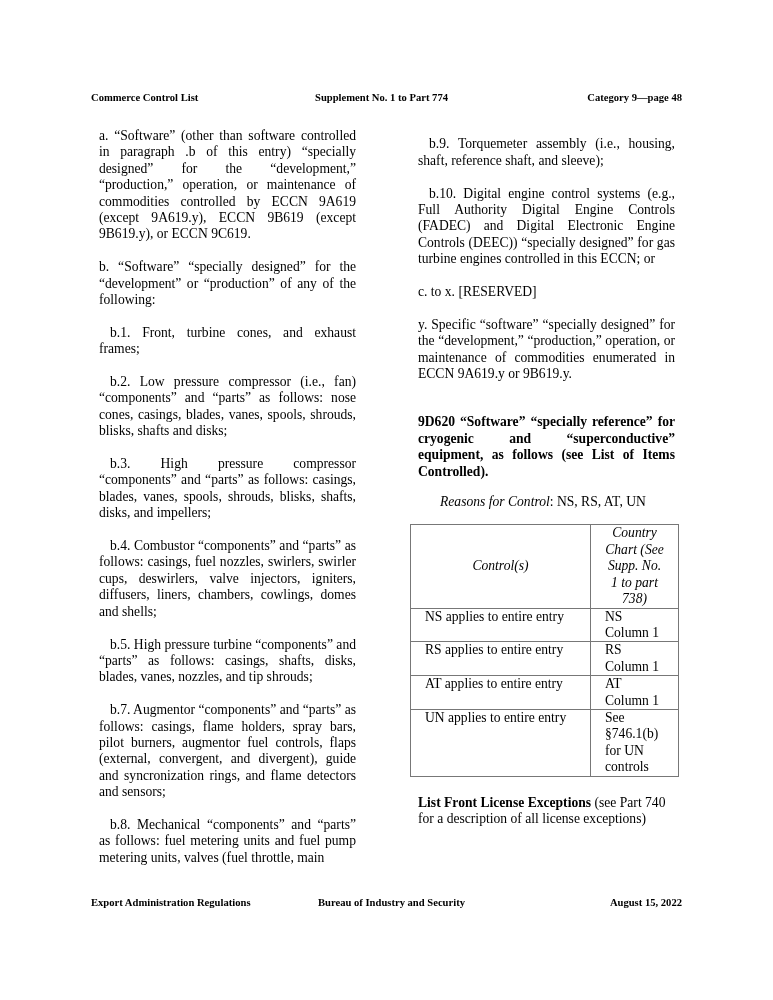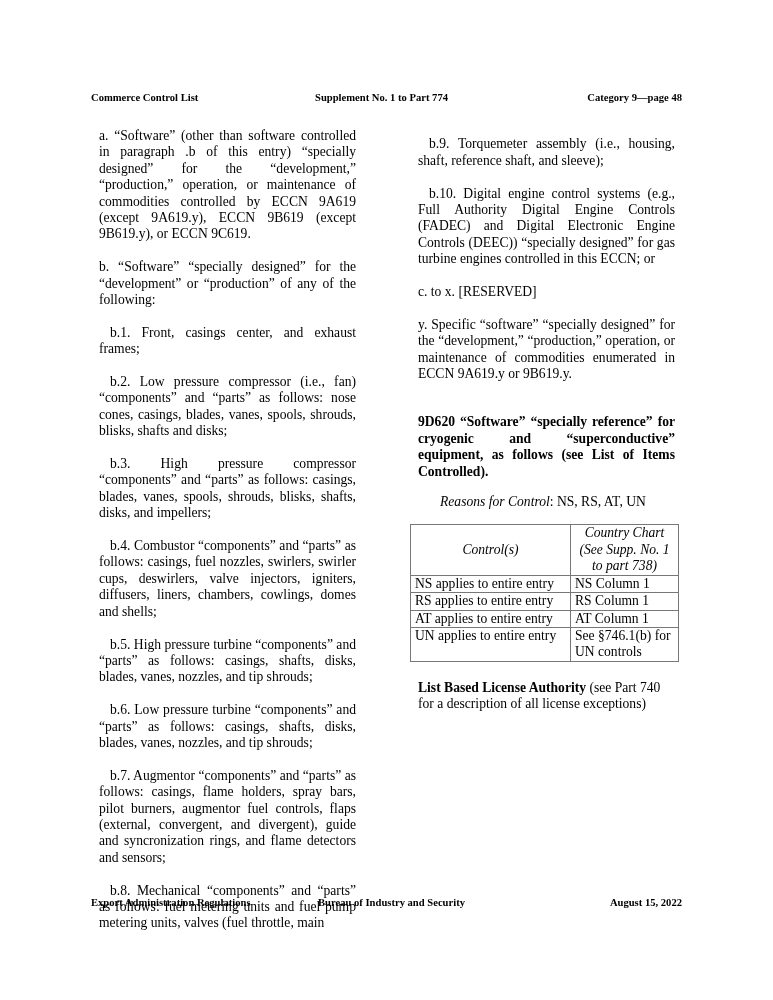--- a/index.html
+++ b/index.html
@@ -11,42 +11,41 @@
   .hdr span, .ftr span { position: absolute; top: 0; white-space: nowrap; text-align: right; }
   .col { position: absolute; top: 120px; width: 273px; font-size: 13.6px; line-height: 16.4px; }
   .col.left { left: 91px; }
   .col.right { left: 410px; }
   p { margin: 8px; text-align: justify; }
   p.gap { margin-top: 16.4px; }
   p.ind { text-indent: 11px; }
   .bold { font-weight: bold; }
   .ital { font-style: italic; }
   table.lic { border-collapse: collapse; width: 269px; margin-left: 0; font-size: 13.6px; line-height: 16.4px; }
-  table.lic td { border: 1px solid #777; padding: 0 4px; vertical-align: top; }
+  table.lic td { border: 1px solid #777; padding: 0 14px; vertical-align: top; }
   table.lic td.h1 { text-align: center; vertical-align: middle; font-style: italic; width: 151px; }
   table.lic td.h2 { text-align: center; font-style: italic; }
 </style>
 </head>
 <body>
 
 <div class="hdr">
   <span style="left:0">Commerce Control List</span>
   <span style="left:224px">Supplement No. 1 to Part 774</span>
   <span style="right:0">Category 9—page  48</span>
 </div>
 
 <div class="col left">
   <p>a.  “Software” (other than software controlled in paragraph .b of this entry) “specially designed” for the “development,” “production,” operation, or maintenance of commodities controlled by ECCN 9A619 (except 9A619.y), ECCN 9B619 (except 9B619.y), or ECCN 9C619.</p>
   <p class="gap">b.  “Software” “specially designed” for the “development” or “production” of any of the following:</p>
-  <p class="gap ind">b.1.  Front, casings center, and exhaust frames;</p>
+  <p class="gap ind">b.1.  Front, turbine cones, and exhaust frames;</p>
   <p class="gap ind">b.2.  Low pressure compressor (i.e., fan) “components” and “parts” as follows: nose cones, casings, blades, vanes, spools, shrouds, blisks, shafts and disks;</p>
   <p class="gap ind">b.3.  High pressure compressor “components” and “parts” as follows: casings, blades, vanes, spools, shrouds, blisks, shafts, disks, and impellers;</p>
   <p class="gap ind">b.4.  Combustor “components” and “parts” as follows: casings, fuel nozzles, swirlers, swirler cups, deswirlers, valve injectors, igniters, diffusers, liners, chambers, cowlings, domes and shells;</p>
   <p class="gap ind">b.5.  High pressure turbine “components” and “parts” as follows: casings, shafts, disks, blades, vanes, nozzles, and tip shrouds;</p>
-  <p class="gap ind">b.6.  Low pressure turbine “components” and “parts” as follows: casings, shafts, disks, blades, vanes, nozzles, and tip shrouds;</p>
   <p class="gap ind">b.7.  Augmentor “components” and “parts” as follows: casings, flame holders, spray bars, pilot burners, augmentor fuel controls, flaps (external, convergent, and divergent), guide and syncronization rings, and flame detectors and sensors;</p>
   <p class="gap ind">b.8.  Mechanical “components” and “parts” as follows: fuel metering units and fuel pump metering units, valves (fuel throttle, main</p>
 </div>
 
 <div class="col right">
   <p class="gap ind">b.9.  Torquemeter assembly (i.e., housing, shaft, reference shaft, and sleeve);</p>
   <p class="gap ind">b.10.  Digital engine control systems (e.g., Full Authority Digital Engine Controls (FADEC) and Digital Electronic Engine Controls (DEEC)) “specially designed” for gas turbine engines controlled in this ECCN; or</p>
   <p class="gap">c. to x. [RESERVED]</p>
   <p class="gap">y.  Specific “software” “specially designed” for the “development,” “production,” operation, or maintenance of commodities enumerated in ECCN 9A619.y or 9B619.y.</p>
   <p class="bold" style="margin-top:32px">9D620  “Software” “specially reference” for cryogenic and “superconductive” equipment, as follows (see List of Items Controlled).</p>
@@ -68,20 +67,20 @@
     <tr>
       <td>AT applies to entire entry</td>
       <td>AT Column 1</td>
     </tr>
     <tr>
       <td>UN applies to entire entry</td>
       <td>See §746.1(b) for UN controls</td>
     </tr>
   </tbody>
     </table>
-  <p style="margin-top:18px; text-align:left"><span class="bold">List Based License Authority</span><span> (see Part 740 for a description of all license exceptions)</span></p>
+  <p style="margin-top:18px; text-align:left"><span class="bold">List Front License Exceptions</span><span> (see Part 740 for a description of all license exceptions)</span></p>
 </div>
 
 <div class="ftr">
   <span style="left:0">Export Administration Regulations</span>
   <span style="left:227px">Bureau of Industry and Security</span>
   <span style="right:0">August 15, 2022</span>
 </div>
 
 </body></html>

